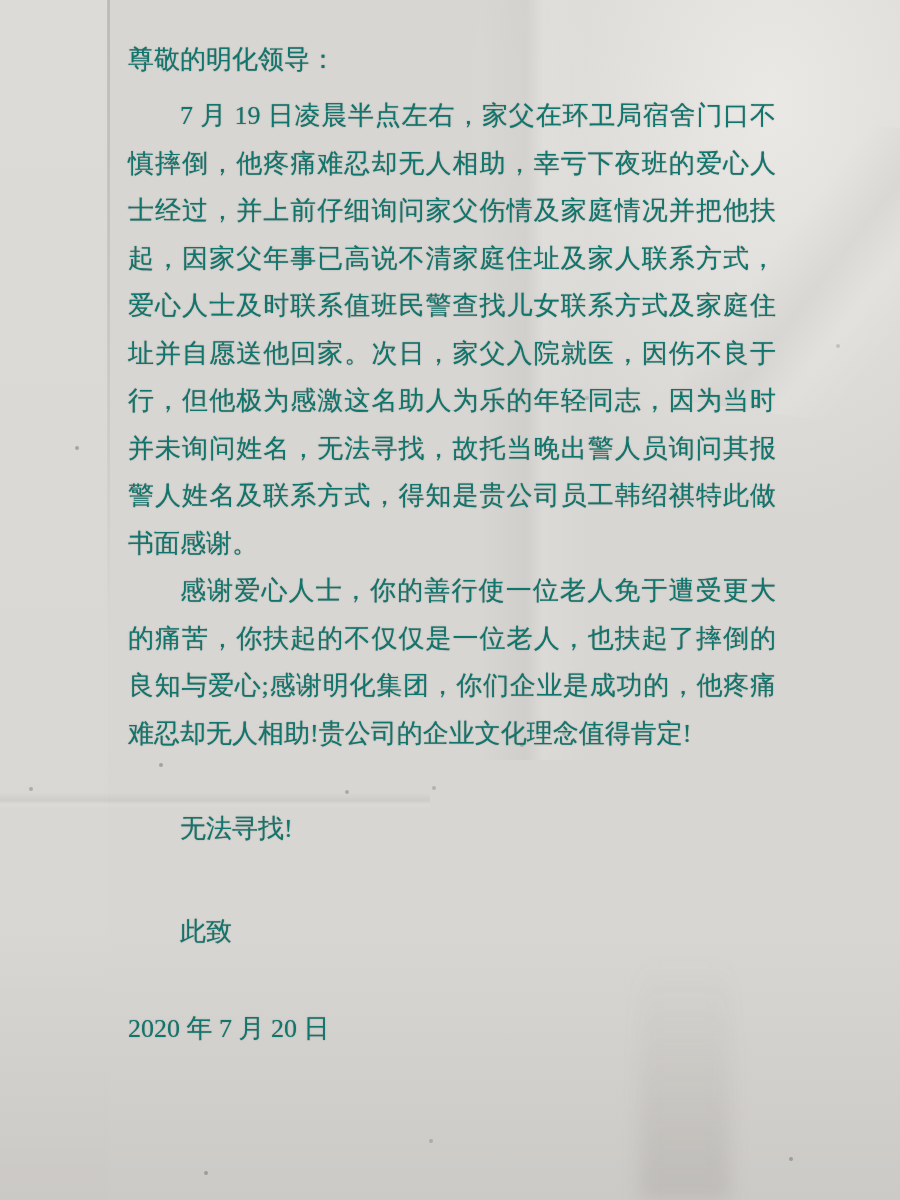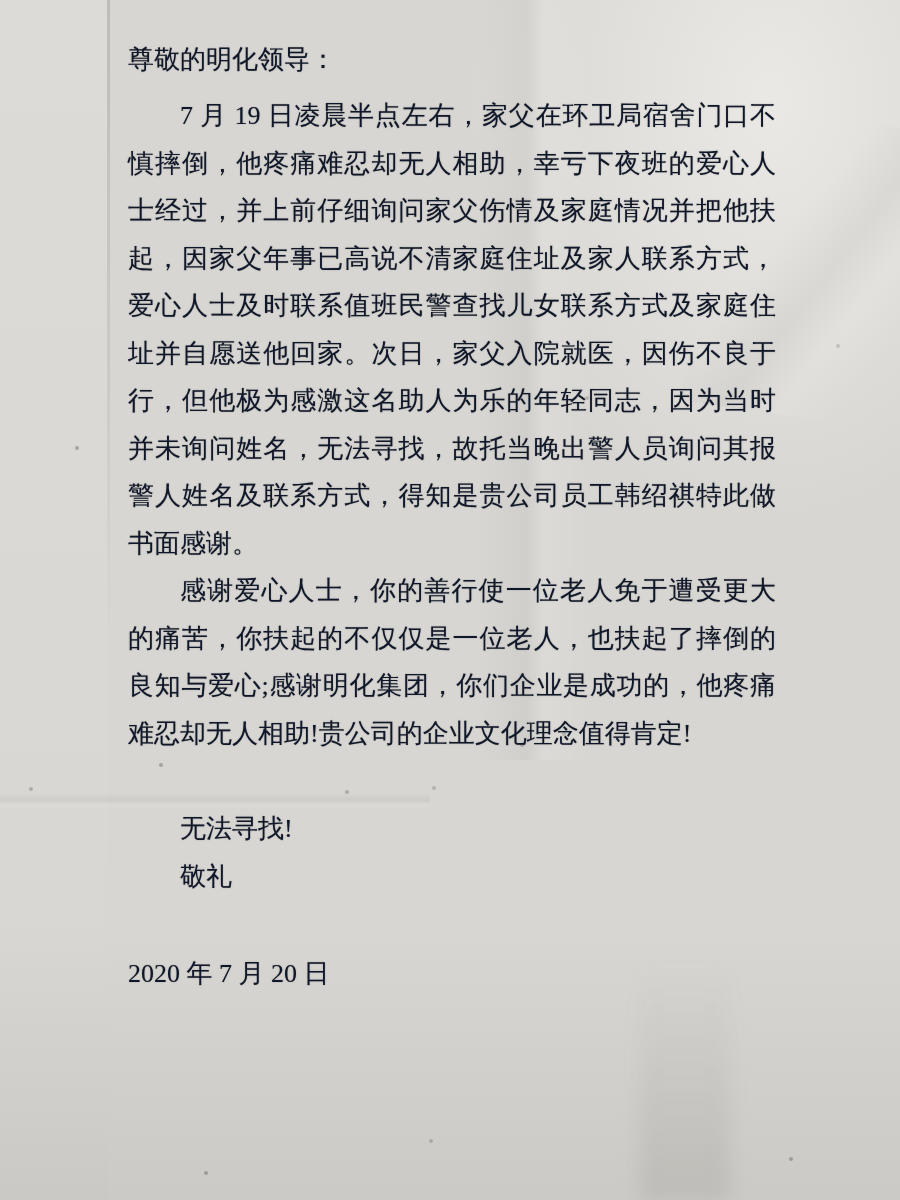--- a/index.html
+++ b/index.html
@@ -9,21 +9,21 @@
     height: 1200px;
     overflow: hidden;
     background: #c9c7c3;
   }
   .page {
     position: relative;
     width: 900px;
     height: 1200px;
     background: #d8d6d2;
     font-family: "Liberation Serif", "DejaVu Serif", serif;
-    color: #0f172a;
+    color: #0f766e;
     overflow: hidden;
   }
   
   .left-strip {
     position: absolute; left: 0; top: 0; width: 108px; height: 100%;
     background: linear-gradient(180deg, #dddbd7 0%, #dad8d4 55%, #d7d5d1 100%);
   }
   .paper-edge {
     position: absolute; left: 107px; top: 0; width: 3px; height: 640px;
     background: linear-gradient(180deg,
@@ -141,17 +141,17 @@
   <div class="crease-horiz-left"></div>
   <div class="shade-bottom"></div>
   <div class="smudge-bottom"></div>
   <div class="speckles"></div>
 
   <div class="letter">
     <p class="salutation">尊敬的明化领导：</p>
     <p class="para">7 月 19 日凌晨半点左右，家父在环卫局宿舍门口不慎摔倒，他疼痛难忍却无人相助，幸亏下夜班的爱心人士经过，并上前仔细询问家父伤情及家庭情况并把他扶起，因家父年事已高说不清家庭住址及家人联系方式，爱心人士及时联系值班民警查找儿女联系方式及家庭住址并自愿送他回家。次日，家父入院就医，因伤不良于行，但他极为感激这名助人为乐的年轻同志，因为当时并未询问姓名，无法寻找，故托当晚出警人员询问其报警人姓名及联系方式，得知是贵公司员工韩绍祺特此做书面感谢。</p>
     <p class="para">感谢爱心人士，你的善行使一位老人免于遭受更大的痛苦，你扶起的不仅仅是一位老人，也扶起了摔倒的良知与爱心;感谢明化集团，你们企业是成功的，他疼痛难忍却无人相助!贵公司的企业文化理念值得肯定!</p>
     <p class="thanks">无法寻找!</p>
-    <p class="closing-jingli">敬礼</p>
+    <p class="closing-cizhi">此致</p>
     <p class="date-line">2020 年 7 月 20 日</p>
   </div>
 
 </div>
 
 </body></html>

